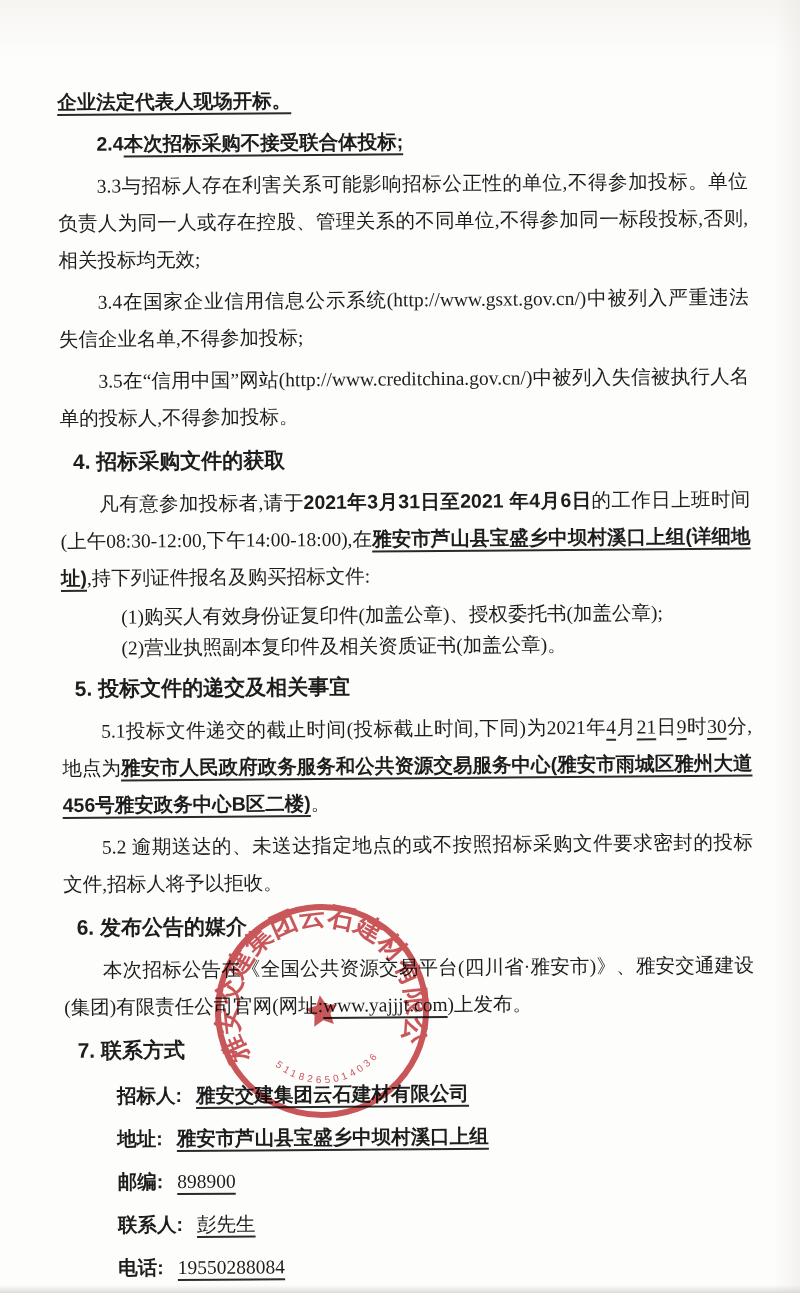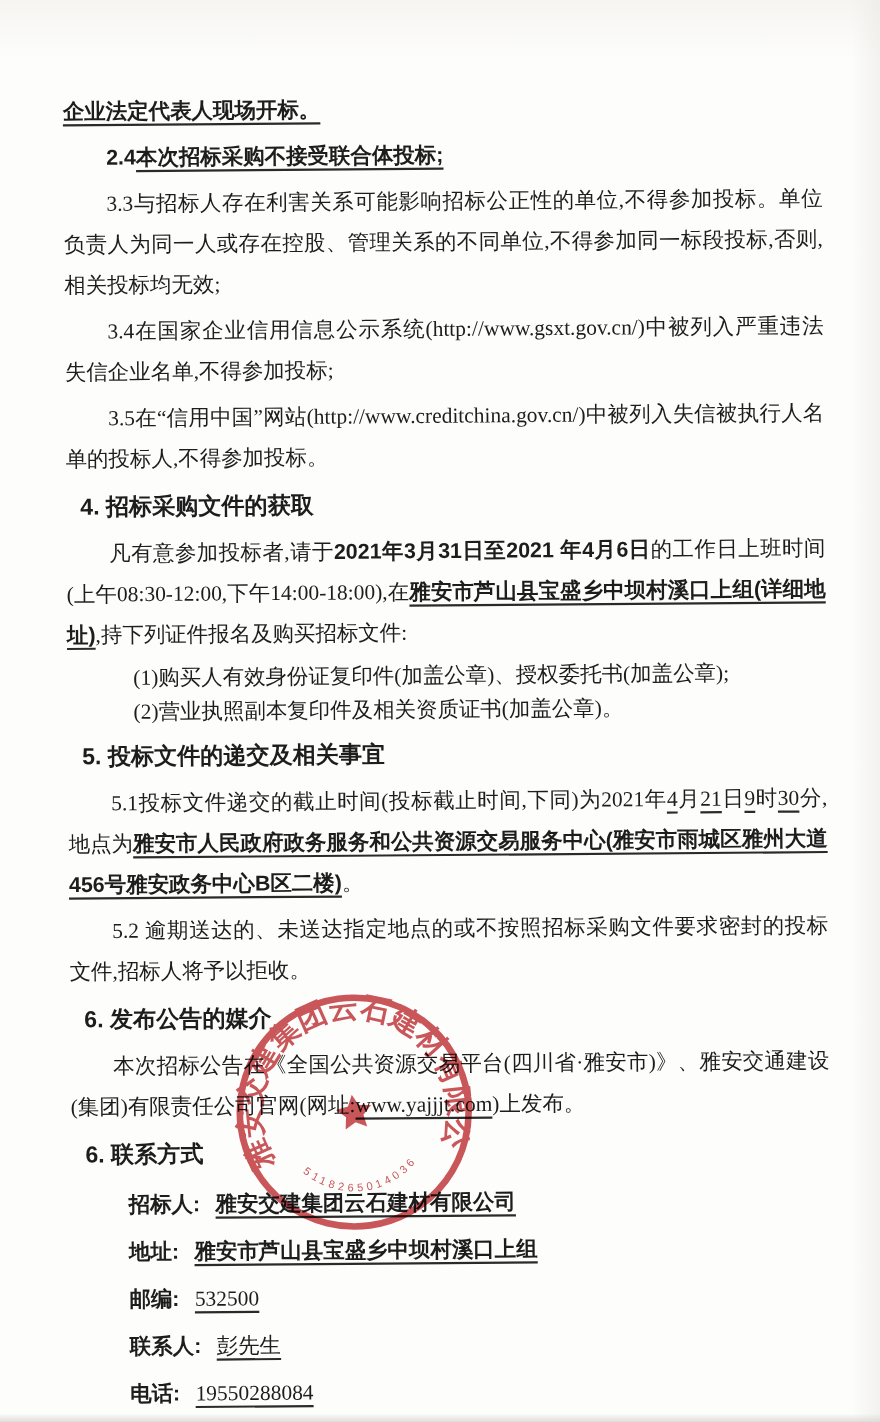--- a/index.html
+++ b/index.html
@@ -59,24 +59,24 @@
       <div class="p indent"><span class="run">3.5在“信用中国”网站(http://www.creditchina.gov.cn/)中被列入失信被执行人名单的投标人,不得参加投标。</span></div>
       <div class="h"><span class="run">4. 招标采购文件的获取</span></div>
       <div class="p indent"><span class="run">凡有意参加投标者,请于</span><span class="run b">2021年3月31日至2021 年4月6日</span><span class="run">的工作日上班时间(上午08:30-12:00,下午14:00-18:00),在</span><span class="run b u">雅安市芦山县宝盛乡中坝村溪口上组(详细地址)</span><span class="run">,持下列证件报名及购买招标文件:</span></div>
       <div class="item"><span class="run">(1)购买人有效身份证复印件(加盖公章)、授权委托书(加盖公章);</span></div>
       <div class="item"><span class="run">(2)营业执照副本复印件及相关资质证书(加盖公章)。</span></div>
       <div class="h"><span class="run">5. 投标文件的递交及相关事宜</span></div>
       <div class="p indent"><span class="run">5.1投标文件递交的截止时间(投标截止时间,下同)为2021年</span><span class="run u">4</span><span class="run">月</span><span class="run u">21</span><span class="run">日</span><span class="run u">9</span><span class="run">时</span><span class="run u">30</span><span class="run">分,地点为</span><span class="run b u">雅安市人民政府政务服务和公共资源交易服务中心(雅安市雨城区雅州大道456号雅安政务中心B区二楼)</span><span class="run">。</span></div>
       <div class="p indent"><span class="run">5.2 逾期送达的、未送达指定地点的或不按照招标采购文件要求密封的投标文件,招标人将予以拒收。</span></div>
       <div class="h"><span class="run">6. 发布公告的媒介</span></div>
       <div class="p indent"><span class="run">本次招标公告在《全国公共资源交易平台(四川省·雅安市)》、雅安交通建设(集团)有限责任公司官网(网址:</span><span class="run u">www.yajjjt.com</span><span class="run">)上发布。</span></div>
-      <div class="h"><span class="run">6. 联系方式</span></div>
+      <div class="h"><span class="run">7. 联系方式</span></div>
       <div class="contact"><span class="lbl">招标人:</span><span class="run b u">雅安交建集团云石建材有限公司</span></div>
       <div class="contact"><span class="lbl">地址:</span><span class="run b u">雅安市芦山县宝盛乡中坝村溪口上组</span></div>
-      <div class="contact"><span class="lbl">邮编:</span><span class="run u">532500</span></div>
+      <div class="contact"><span class="lbl">邮编:</span><span class="run u">898900</span></div>
       <div class="contact"><span class="lbl">联系人:</span><span class="run u">彭先生</span></div>
       <div class="contact"><span class="lbl">电话:</span><span class="run u">19550288084</span></div>
     </div>
 
   <div class="stamp">
     <svg viewBox="0 0 220 220">
       <defs>
         <path id="arcTop" d="M 32.1,146.3 A 86,86 0 1 1 187.9,146.3" fill="none"></path>
         <path id="arcBottom" d="M 54.8,156.3 A 72,72 0 0 0 165.2,156.3" fill="none"></path>
       </defs>

